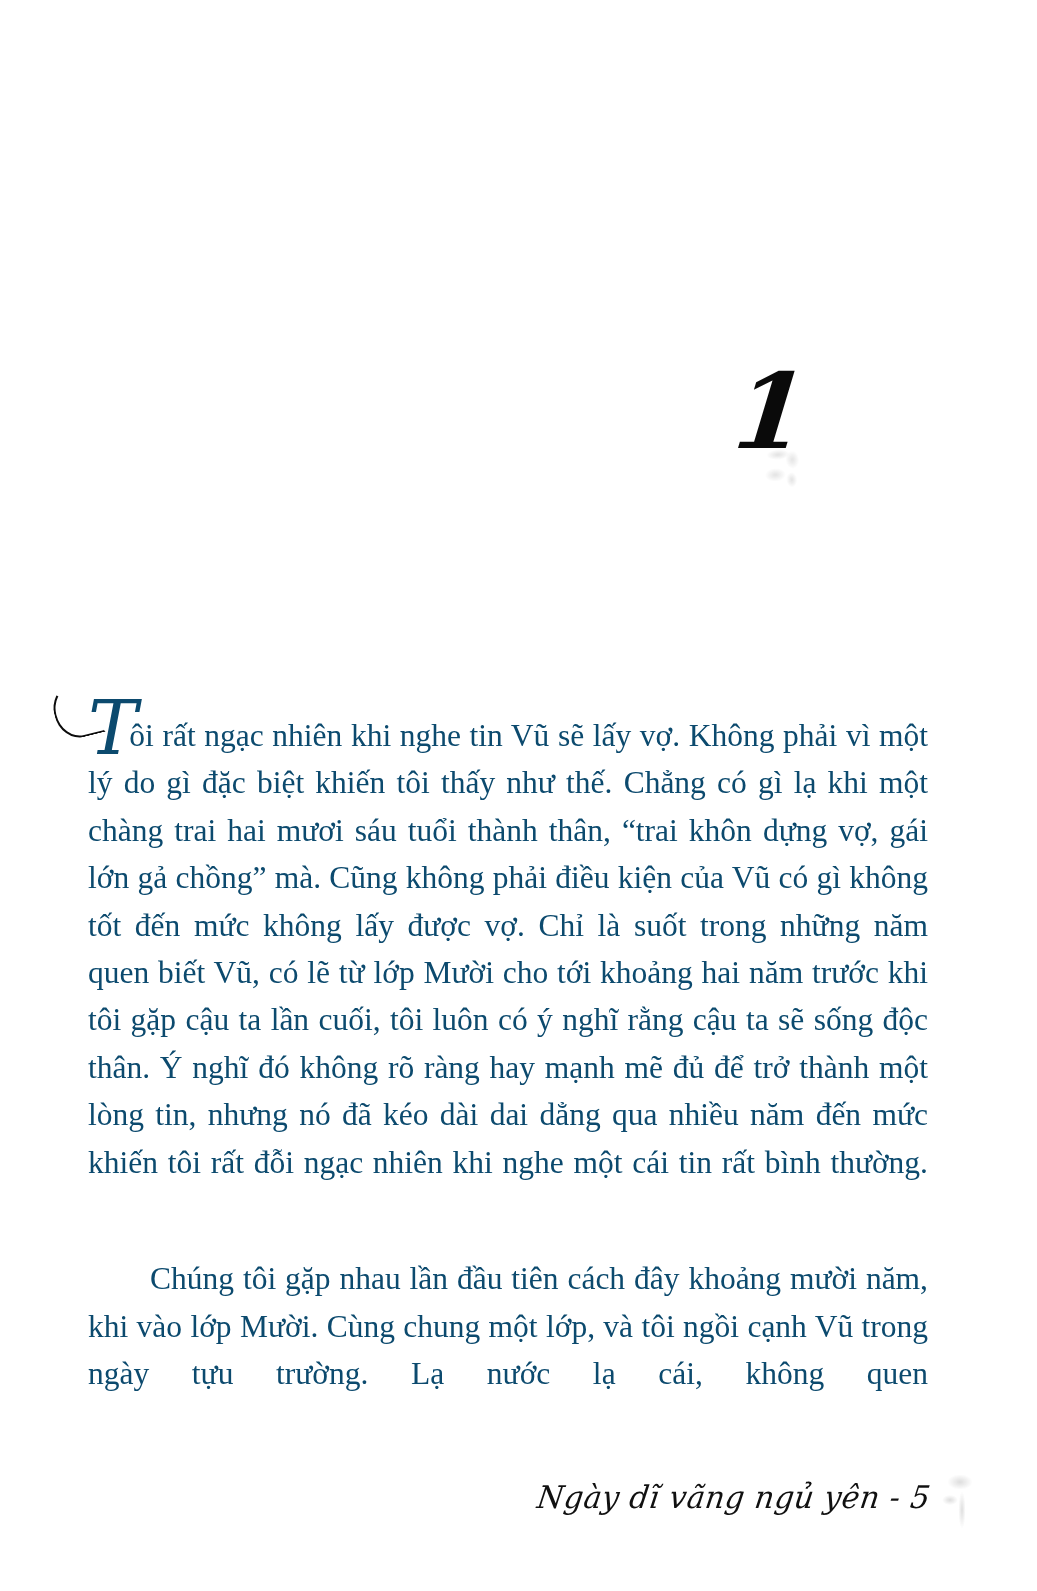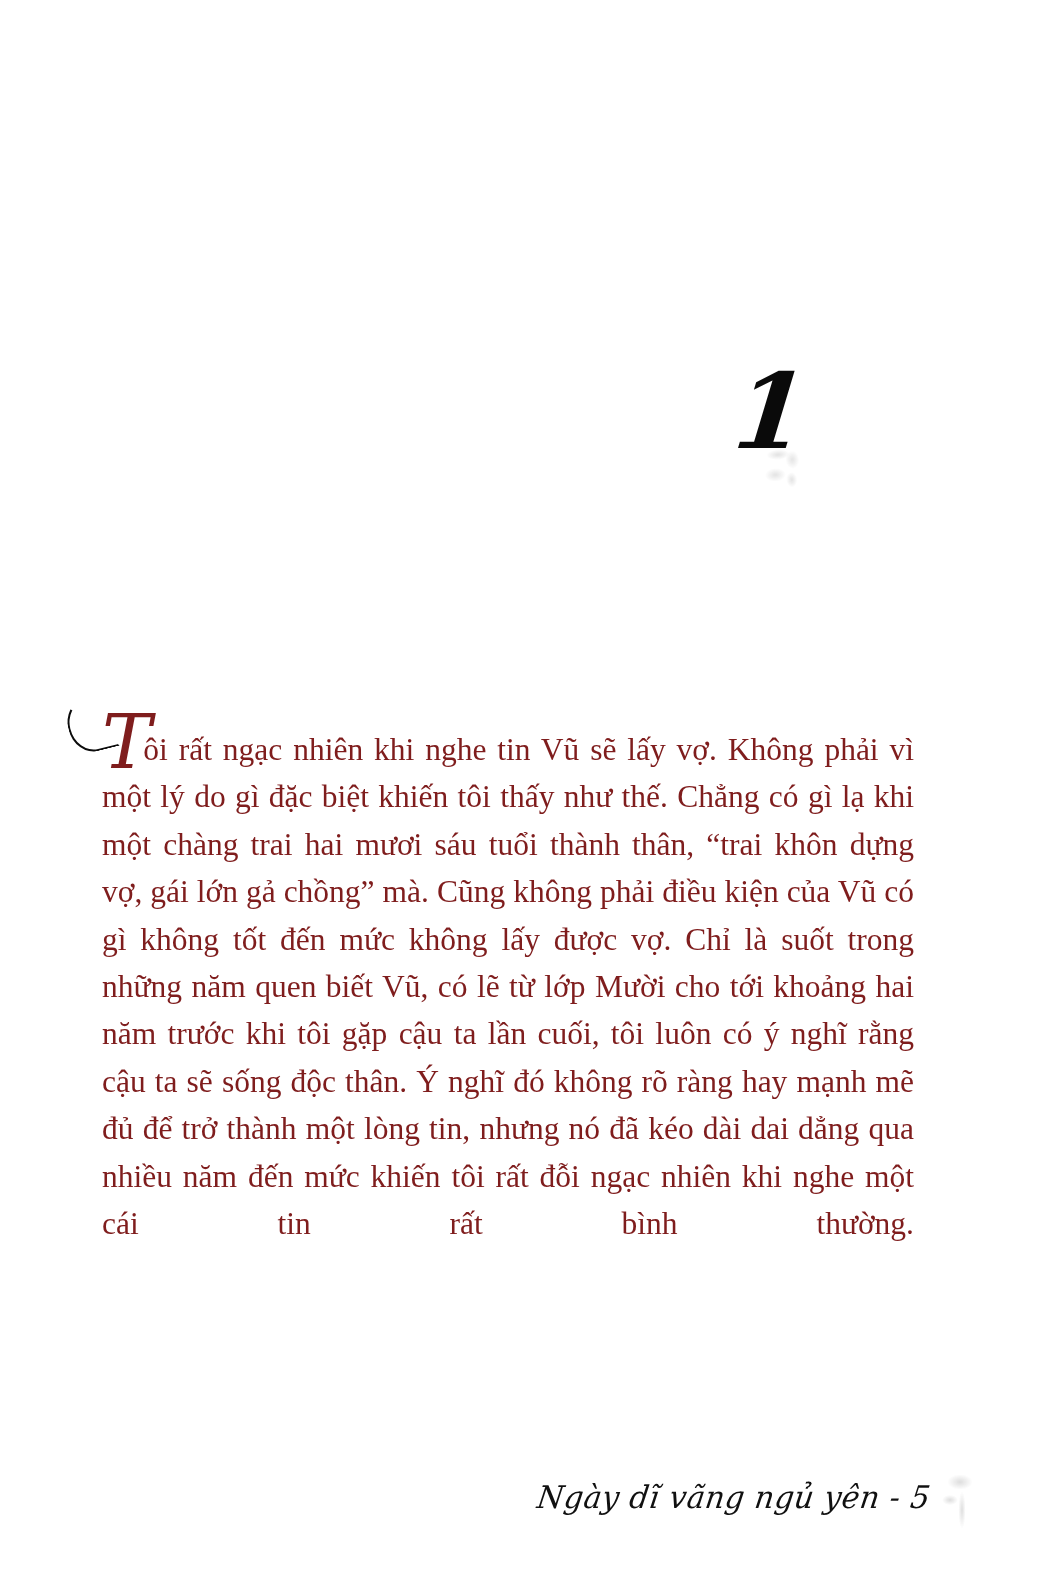--- a/index.html
+++ b/index.html
@@ -66,26 +66,26 @@
 
   
   .text-block {
     position: absolute;
     left: 88px;
     top: 712px;
     width: 840px;
   }
 
   p.body-par {
-    margin: 14px;
+    margin: 0;
     font-size: 31.5px;
     line-height: 47.4px;
     text-align: justify;
     text-justify: inter-word;
-    color: #7f1d1d;
+    color: #0c4a6e;
     font-family: "Liberation Serif", "DejaVu Serif", serif;
     hyphens: none;
   }
   p.body-par.first {
     text-indent: 0;
   }
   p.body-par.indented {
     text-indent: 62px;
     margin-top: 22px;
   }
@@ -165,20 +165,21 @@
 
   <div class="chapter-number-block">
     <div class="chapter-number">1</div>
   </div>
   <div class="chapter-ghost"></div>
 
   <div class="text-block">
 
     <p class="body-par first"><span class="dropcap">T</span><span>ôi rất ngạc nhiên khi nghe tin Vũ sẽ lấy vợ. Không phải vì một lý do gì đặc biệt khiến tôi thấy như thế. Chẳng có gì lạ khi một chàng trai hai mươi sáu tuổi thành thân, “trai khôn dựng vợ, gái lớn gả chồng” mà. Cũng không phải điều kiện của Vũ có gì không tốt đến mức không lấy được vợ. Chỉ là suốt trong những năm quen biết Vũ, có lẽ từ lớp Mười cho tới khoảng hai năm trước khi tôi gặp cậu ta lần cuối, tôi luôn có ý nghĩ rằng cậu ta sẽ sống độc thân. Ý nghĩ đó không rõ ràng hay mạnh mẽ đủ để trở thành một lòng tin, nhưng nó đã kéo dài dai dẳng qua nhiều năm đến mức khiến tôi rất đỗi ngạc nhiên khi nghe một cái tin rất bình thường.</span></p>
 
+    <p class="body-par indented"><span>Chúng tôi gặp nhau lần đầu tiên cách đây khoảng mười năm, khi vào lớp Mười. Cùng chung một lớp, và tôi ngồi cạnh Vũ trong ngày tựu trường. Lạ nước lạ cái, không quen</span></p>
 
   </div>
 
   <div class="footer">
     <span class="footer-text">Ngày dĩ vãng ngủ yên - 5</span>
   </div>
   <div class="edge-smudge"></div>
 
 </div>
 

